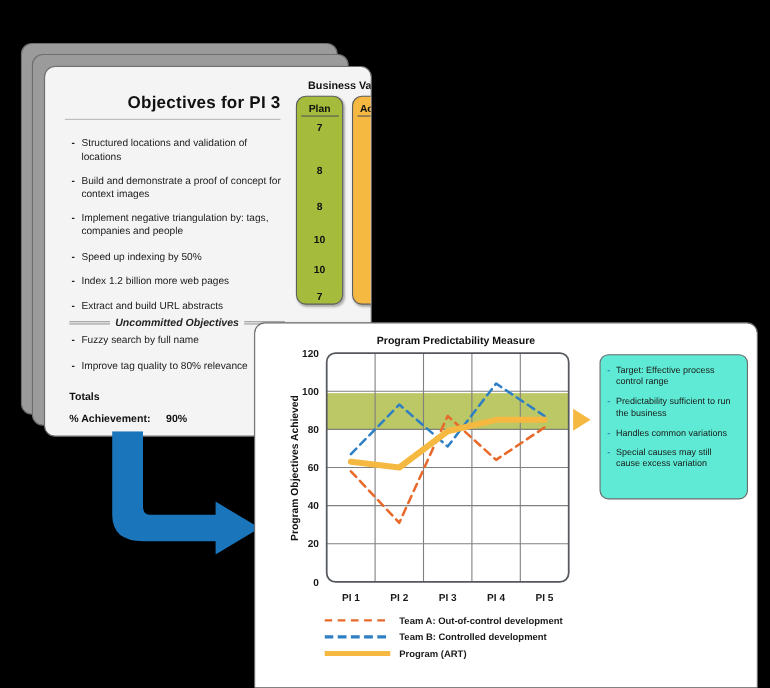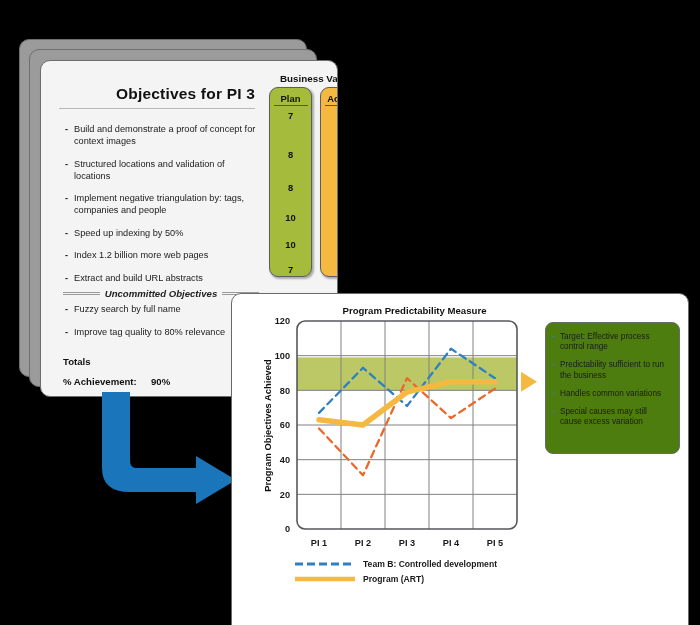--- a/index.html
+++ b/index.html
@@ -121,21 +121,21 @@
     width: 190px; text-align: center;
     transform: rotate(-90deg);
     font-size: 9.4px; font-weight: bold; color: #111;
   }
   #plot-svg { position: absolute; left: 0; top: 0; }
 
   
   #callout-box {
     position: absolute; left: 313px; top: 28px;
     width: 135px; height: 132px;
-    background: #4d7c0f;
+    background: #5eead4;
     border: 1.4px solid #6a6a6a;
     border-radius: 8px;
   }
   .callout-item {
     position: relative;
     margin: 0 8px 0 14px;
     font-size: 8.2px; line-height: 10.2px; color: #1a1a1a;
   }
   .callout-item + .callout-item { margin-top: 8px; }
   .callout-item::before {
@@ -158,22 +158,22 @@
 
   <div class="card-shadow" id="card-back-2"></div>
   <div class="card-shadow" id="card-back-1"></div>
 
   <div id="objectives-card">
 
     <div id="obj-title">Objectives for PI 3</div>
     <div id="obj-title-rule"></div>
 
     <div id="obj-list">
+      <div class="obj-item" style="margin-top:12px">Structured locations and validation of locations</div>
       <div class="obj-item" style="margin-top:11px">Build and demonstrate a proof of concept for context images</div>
-      <div class="obj-item" style="margin-top:12px">Structured locations and validation of locations</div>
       <div class="obj-item" style="margin-top:11px">Implement negative triangulation by: tags, companies and people</div>
       <div class="obj-item" style="margin-top:11px">Speed up indexing by 50%</div>
       <div class="obj-item" style="margin-top:11px">Index 1.2 billion more web pages</div>
       <div class="obj-item" style="margin-top:11px">Extract and build URL abstracts</div>
 
       <div id="uncommitted-row">
         <span class="dbl"></span>
         <span id="uncommitted-label">Uncommitted Objectives</span>
         <span class="dbl"></span>
       </div>
@@ -276,20 +276,26 @@
         <div class="callout-item">Target: Effective process control range</div>
         <div class="callout-item">Predictability sufficient to run the business</div>
         <div class="callout-item">Handles common variations</div>
         <div class="callout-item">Special causes may still cause excess variation</div>
       </div>
     </div>
 
     <div id="legend">
       <div class="legend-row">
         <svg class="legend-swatch" viewBox="0 0 60 10">
+          <line x1="0" y1="5" x2="60" y2="5" stroke="#e8692a" stroke-width="2.2" stroke-dasharray="7,5"></line>
+        </svg>
+        <span class="legend-label">Team A: Out-of-control development</span>
+      </div>
+      <div class="legend-row">
+        <svg class="legend-swatch" viewBox="0 0 60 10">
           <line x1="0" y1="5" x2="60" y2="5" stroke="#2f7fc4" stroke-width="3" stroke-dasharray="8,4"></line>
         </svg>
         <span class="legend-label">Team B: Controlled development</span>
       </div>
       <div class="legend-row">
         <svg class="legend-swatch" viewBox="0 0 60 10">
           <line x1="0" y1="5" x2="60" y2="5" stroke="#f5b942" stroke-width="4.5"></line>
         </svg>
         <span class="legend-label">Program (ART)</span>
       </div>

